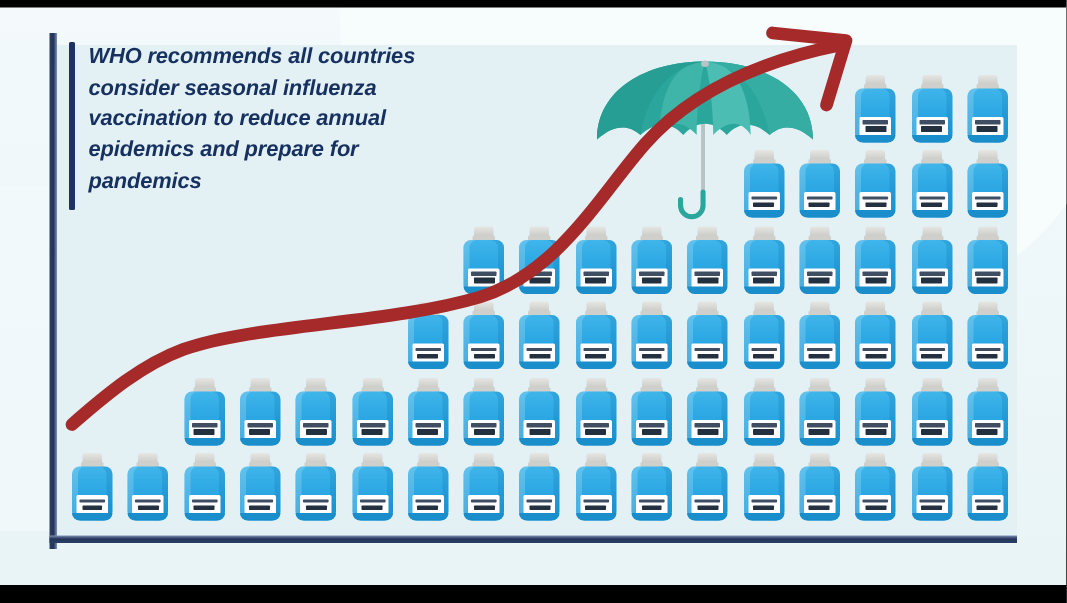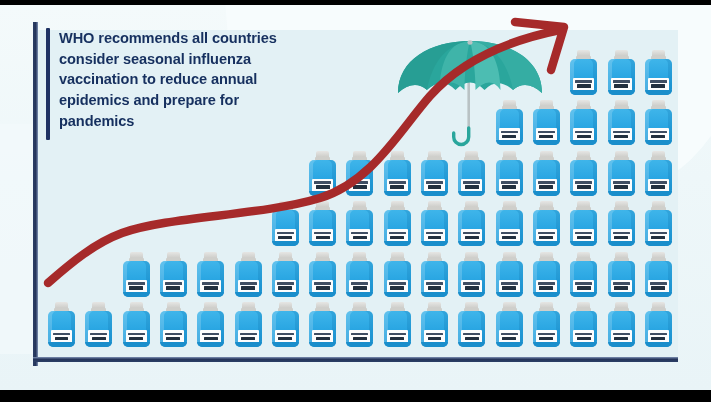--- a/index.html
+++ b/index.html
@@ -24,21 +24,21 @@
   
   .chart-panel{position:absolute;left:38px;top:30px;width:640px;height:332px;
       background:#e3f1f5;z-index:2;}
   .axis-y{position:absolute;left:33px;top:22px;width:5px;height:344px;
       background:linear-gradient(90deg,#2c3f66 0%,#24345a 55%,#7f93b5 100%);z-index:5;}
   .axis-x{position:absolute;left:33px;top:357px;width:645px;height:5px;
       background:linear-gradient(180deg,#7f93b5 0%,#24345a 45%,#2c3f66 100%);z-index:5;}
 
   
   .headline{position:absolute;left:46px;top:28px;width:262px;z-index:30;
-      display:flex;gap:9px;align-items:flex-start;}
+      display:flex;gap:9px;align-items:flex-start;font-style:italic;}
   .headline-bar{flex:0 0 4px;width:4px;height:112px;background:#1f3263;border-radius:1px;}
   .headline-text{color:#16305f;font-size:14.6px;line-height:1.42;font-weight:700;
       letter-spacing:-.1px;font-family:"Liberation Sans", sans-serif;}
 
   
   .umbrella{position:absolute;z-index:14;}
   
   .arrow-svg{position:absolute;left:0;top:0;width:711px;height:402px;z-index:18;
       pointer-events:none;}
 

